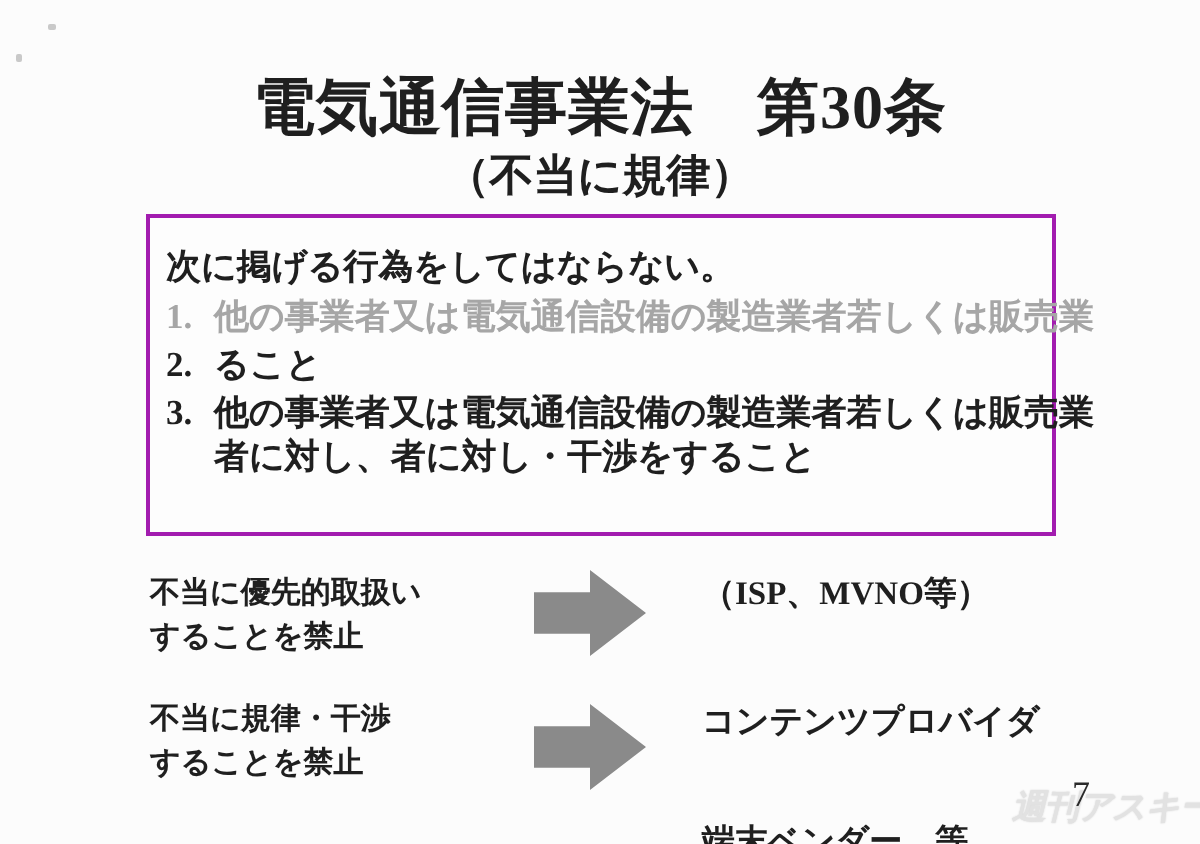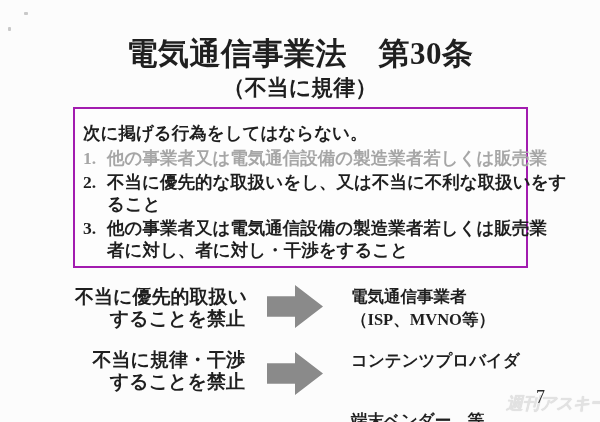--- a/index.html
+++ b/index.html
@@ -75,22 +75,22 @@
     width: 24px;
   }
   .rule-item .itext { flex: 1; }
   .rule-item .l { display: block; white-space: nowrap; }
   .muted { color: #a6a6a6; }
 
   .map-source {
     position: absolute;
     left: 75px;
     width: 170px;
-    text-align: right;
-    font-size: 19px;
+    text-align: left;
+    font-size: 15px;
     font-weight: bold;
     line-height: 22px;
     white-space: nowrap;
   }
   .map-source.row1 { top: 286px; }
   .map-source.row2 { top: 349px; }
 
   .arrow {
     position: absolute;
     left: 267px;
@@ -152,41 +152,39 @@
     <div class="rule-item muted">
       <span class="num">1.</span>
       <span class="itext">
         <span class="l">他の事業者又は電気通信設備の製造業者若しくは販売業</span>
       </span>
     </div>
 
     <div class="rule-item">
       <span class="num">2.</span>
       <span class="itext">
-        <span class="l">不当に優先的な取扱いをし、又は不当に不利な取扱いをす</span>
         <span class="l">ること</span>
       </span>
     </div>
 
     <div class="rule-item">
       <span class="num">3.</span>
       <span class="itext">
         <span class="l">他の事業者又は電気通信設備の製造業者若しくは販売業</span>
         <span class="l">者に対し、者に対し・干渉をすること</span>
       </span>
     </div>
   </div>
 
   <div class="map-source row1">
     <span class="l" style="display: block;">不当に優先的取扱い</span>
     <span class="l" style="display: block;">することを禁止</span>
   </div>
   <div class="arrow row1"></div>
   <div class="map-target row1">
-    <span class="l" style="display: block;">電気通信事業者</span>
     <span class="l" style="display: block;">（ISP、MVNO等）</span>
   </div>
 
   <div class="map-source row2">
     <span class="l" style="display: block;">不当に規律・干渉</span>
     <span class="l" style="display: block;">することを禁止</span>
   </div>
   <div class="arrow row2"></div>
   <div class="map-target row2">
     <span class="l" style="display: block; text-align: center;">コンテンツプロバイダ</span>

